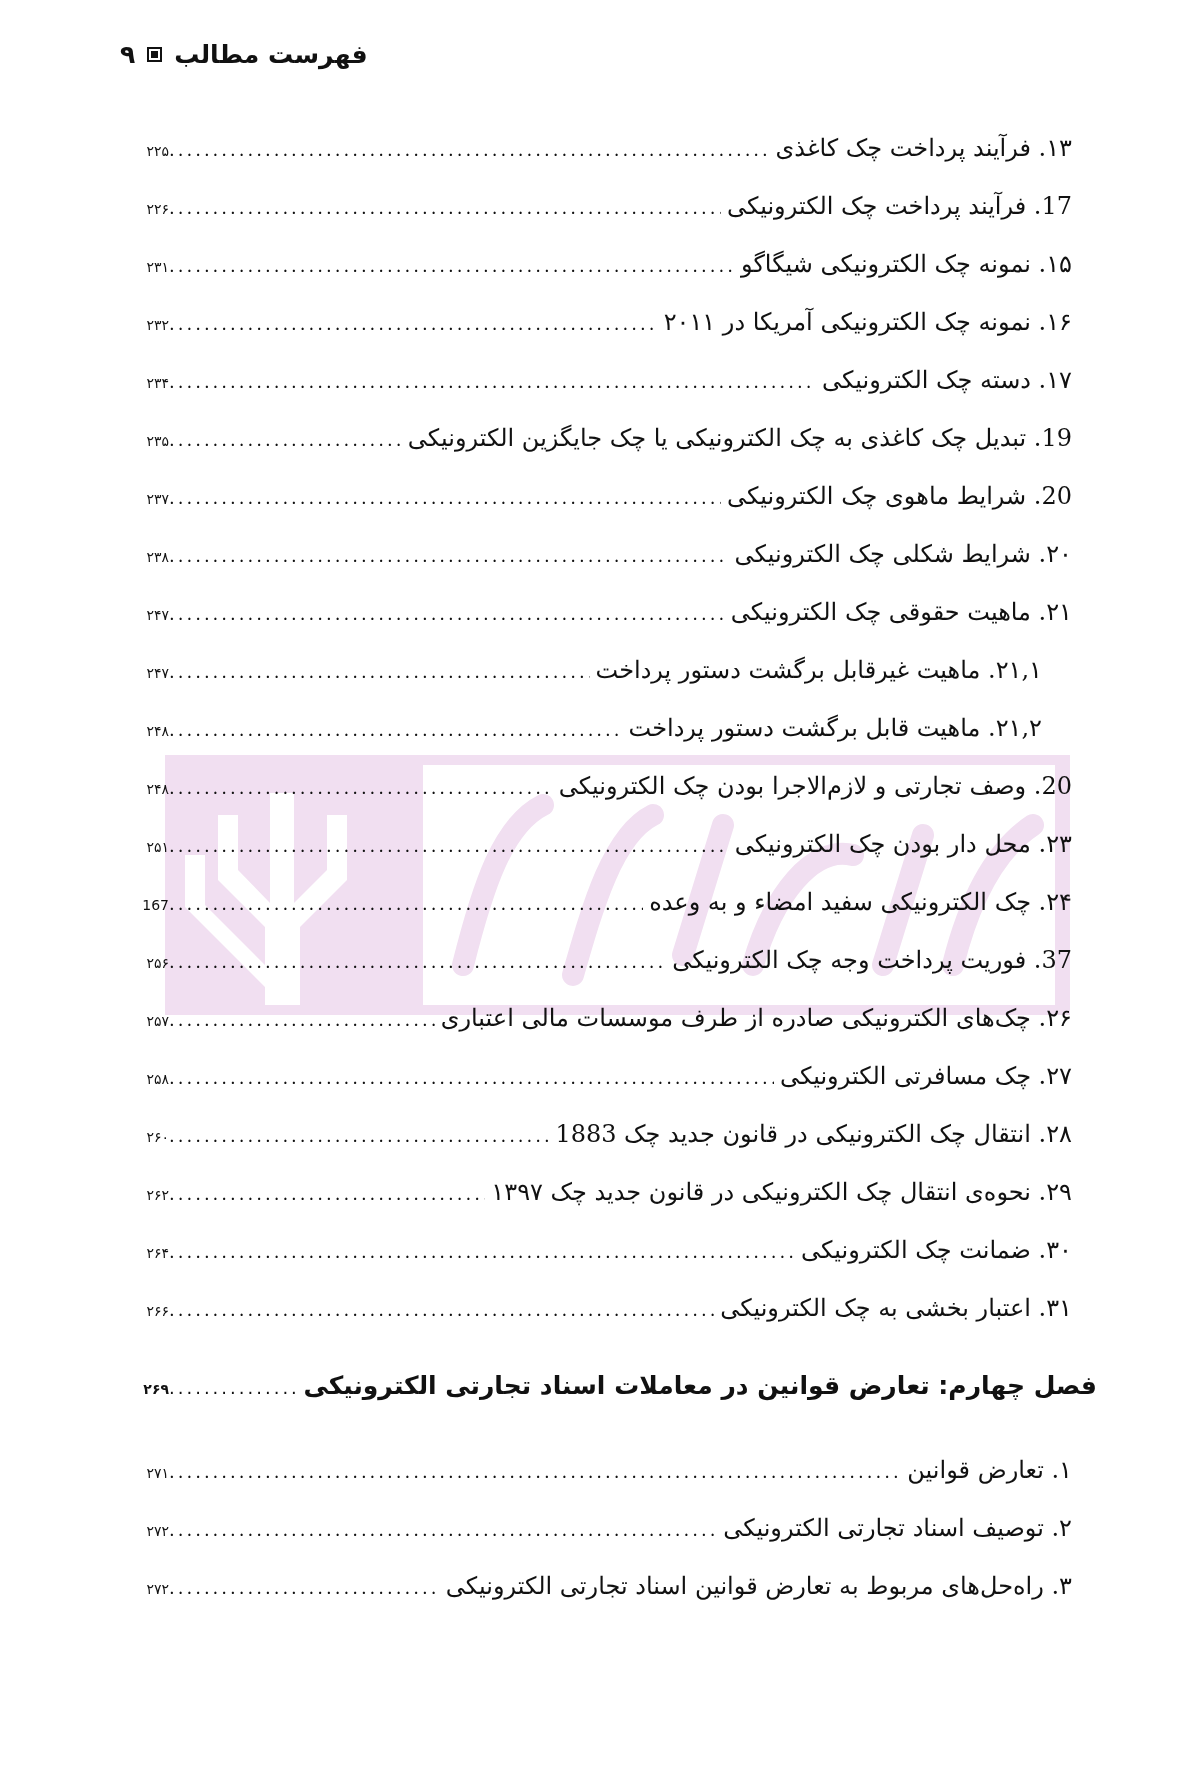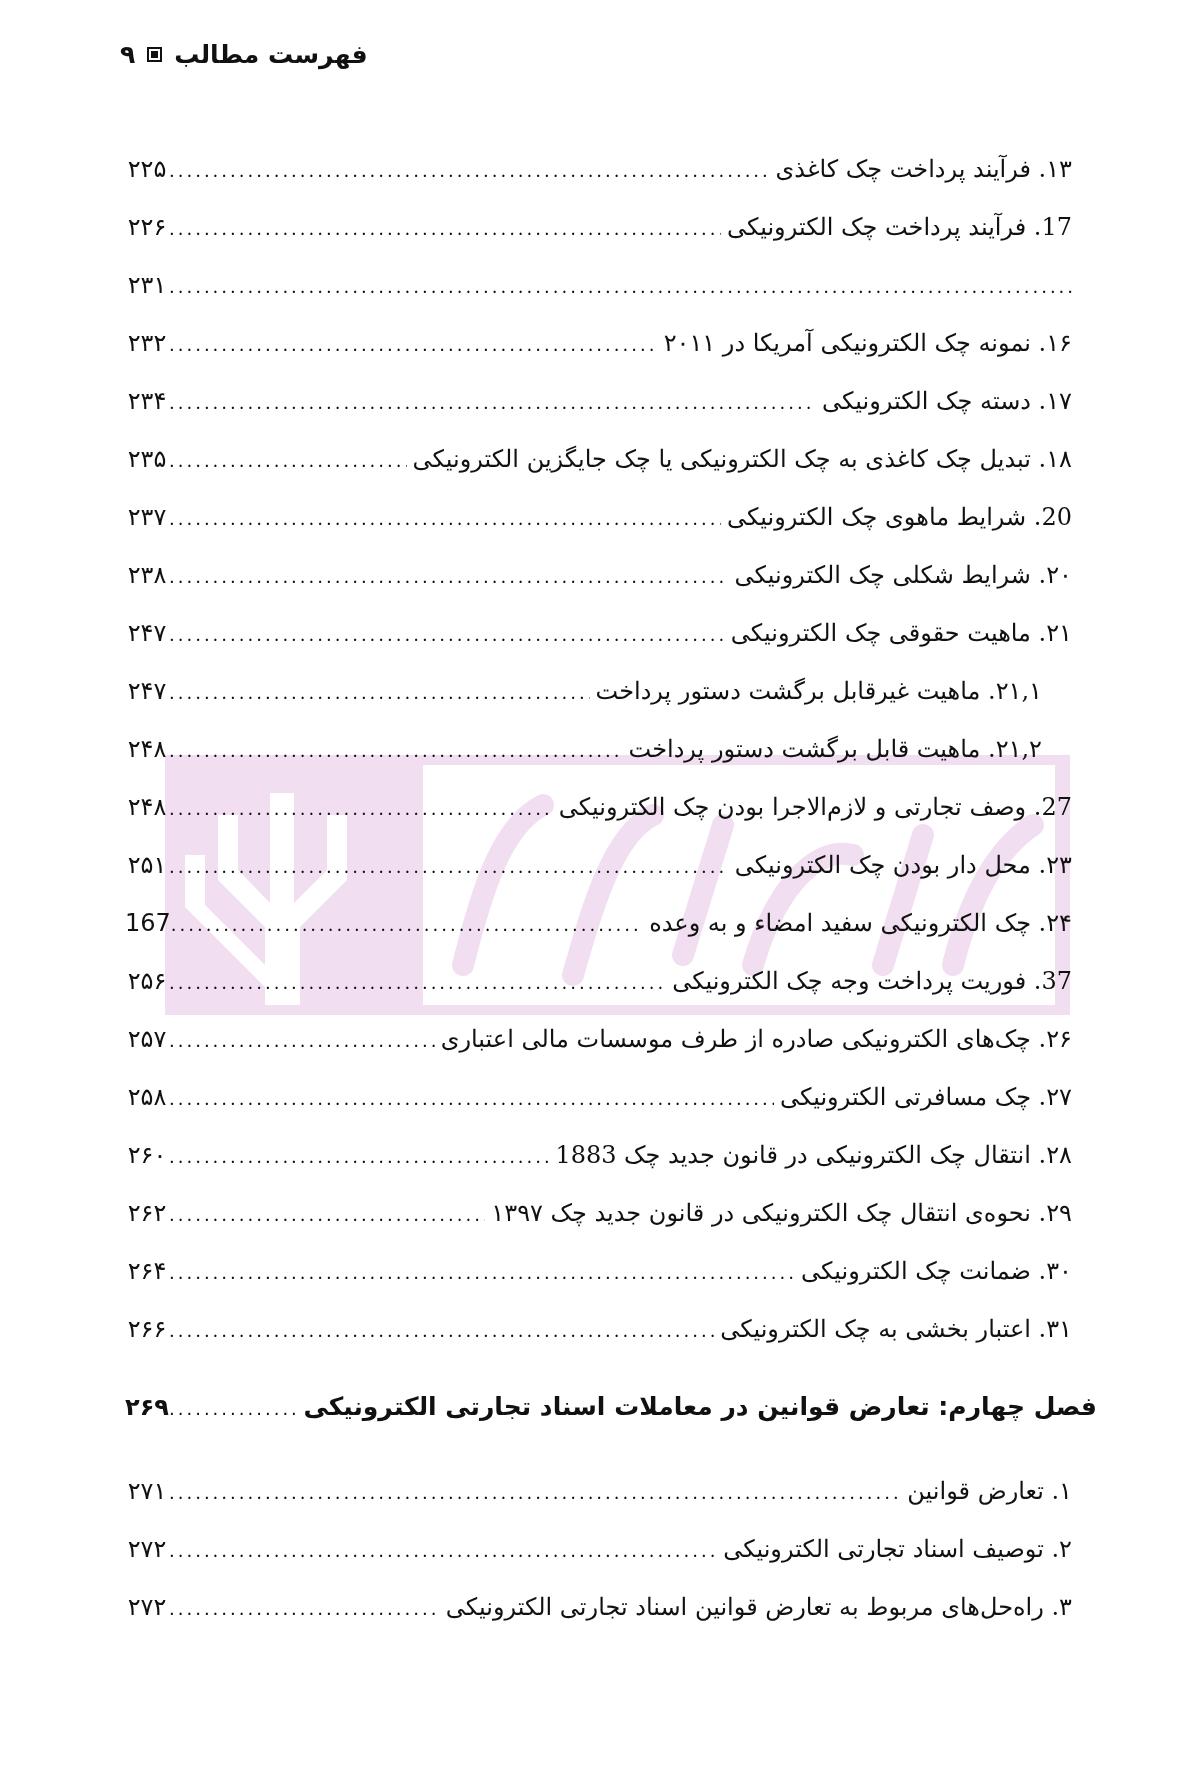--- a/index.html
+++ b/index.html
@@ -23,21 +23,21 @@
 
   .toc { position: absolute; left: 0; top: 0; width: 1192px; z-index: 1; }
   .row { position: absolute; left: 125px; right: 120px; height: 40px; direction: rtl;
          display: flex; align-items: baseline; font-size: 24px; line-height: 40px; }
   .row.sub { right: 150px; }
   .row .label { white-space: nowrap; padding-left: 6px; }
   .row .dots { flex: 1; overflow: hidden; white-space: nowrap; direction: ltr; text-align: right;
                letter-spacing: 3px; font-size: 18px; }
   .row .dots::before { content: "................................................................................................................................................................................................"; }
   .row .page-no { white-space: nowrap; font-family: "DejaVu Sans", "Liberation Sans", sans-serif;
-                  font-size: 24px; min-width: 44px; text-align: center; direction: rtl; margin-top: 21px; }
+                  font-size: 14px; min-width: 44px; text-align: right; direction: rtl; }
   .row.chapter { font-family: "DejaVu Sans", "Liberation Sans", sans-serif; font-weight: bold;
                  font-size: 25px; right: 95px; }
   .row.chapter .dots { font-weight: normal; }
 </style>
 </head>
 <body>
 
 <div class="page">
 
   <div class="running-head">
@@ -64,35 +64,36 @@
       <span class="label">۱۳. فرآیند پرداخت چک کاغذی</span>
         <span class="dots"></span>
         <span class="page-no">۲۲۵</span>
     </div>
     <div class="row" style="top:186px">
       <span class="label">17. فرآیند پرداخت چک الکترونیکی</span>
         <span class="dots"></span>
         <span class="page-no">۲۲۶</span>
     </div>
     <div class="row" style="top:244px">
+      <span class="label">۱۵. نمونه چک الکترونیکی شیگاگو</span>
         <span class="dots"></span>
         <span class="page-no">۲۳۱</span>
     </div>
     <div class="row" style="top:302px">
       <span class="label">۱۶. نمونه چک الکترونیکی آمریکا در ۲۰۱۱</span>
         <span class="dots"></span>
         <span class="page-no">۲۳۲</span>
     </div>
     <div class="row" style="top:360px">
       <span class="label">۱۷. دسته چک الکترونیکی</span>
         <span class="dots"></span>
         <span class="page-no">۲۳۴</span>
     </div>
     <div class="row" style="top:418px">
-      <span class="label">۱۸. تبدیل چک کاغذی به چک الکترونیکی یا چک جایگزین الکترونیکی</span>
+      <span class="label">19. تبدیل چک کاغذی به چک الکترونیکی یا چک جایگزین الکترونیکی</span>
         <span class="dots"></span>
         <span class="page-no">۲۳۵</span>
     </div>
     <div class="row" style="top:476px">
       <span class="label">20. شرایط ماهوی چک الکترونیکی</span>
         <span class="dots"></span>
         <span class="page-no">۲۳۷</span>
     </div>
     <div class="row" style="top:534px">
       <span class="label">۲۰. شرایط شکلی چک الکترونیکی</span>
@@ -108,21 +109,21 @@
       <span class="label">۲۱,۱. ماهیت غیرقابل برگشت دستور پرداخت</span>
         <span class="dots"></span>
         <span class="page-no">۲۴۷</span>
     </div>
     <div class="row sub" style="top:708px">
       <span class="label">۲۱,۲. ماهیت قابل برگشت دستور پرداخت</span>
         <span class="dots"></span>
         <span class="page-no">۲۴۸</span>
     </div>
     <div class="row" style="top:766px">
-      <span class="label">27. وصف تجارتی و لازم‌الاجرا بودن چک الکترونیکی</span>
+      <span class="label">20. وصف تجارتی و لازم‌الاجرا بودن چک الکترونیکی</span>
         <span class="dots"></span>
         <span class="page-no">۲۴۸</span>
     </div>
     <div class="row" style="top:824px">
       <span class="label">۲۳. محل دار بودن چک الکترونیکی</span>
         <span class="dots"></span>
         <span class="page-no">۲۵۱</span>
     </div>
     <div class="row" style="top:882px">
       <span class="label">۲۴. چک الکترونیکی سفید امضاء و به وعده</span>

